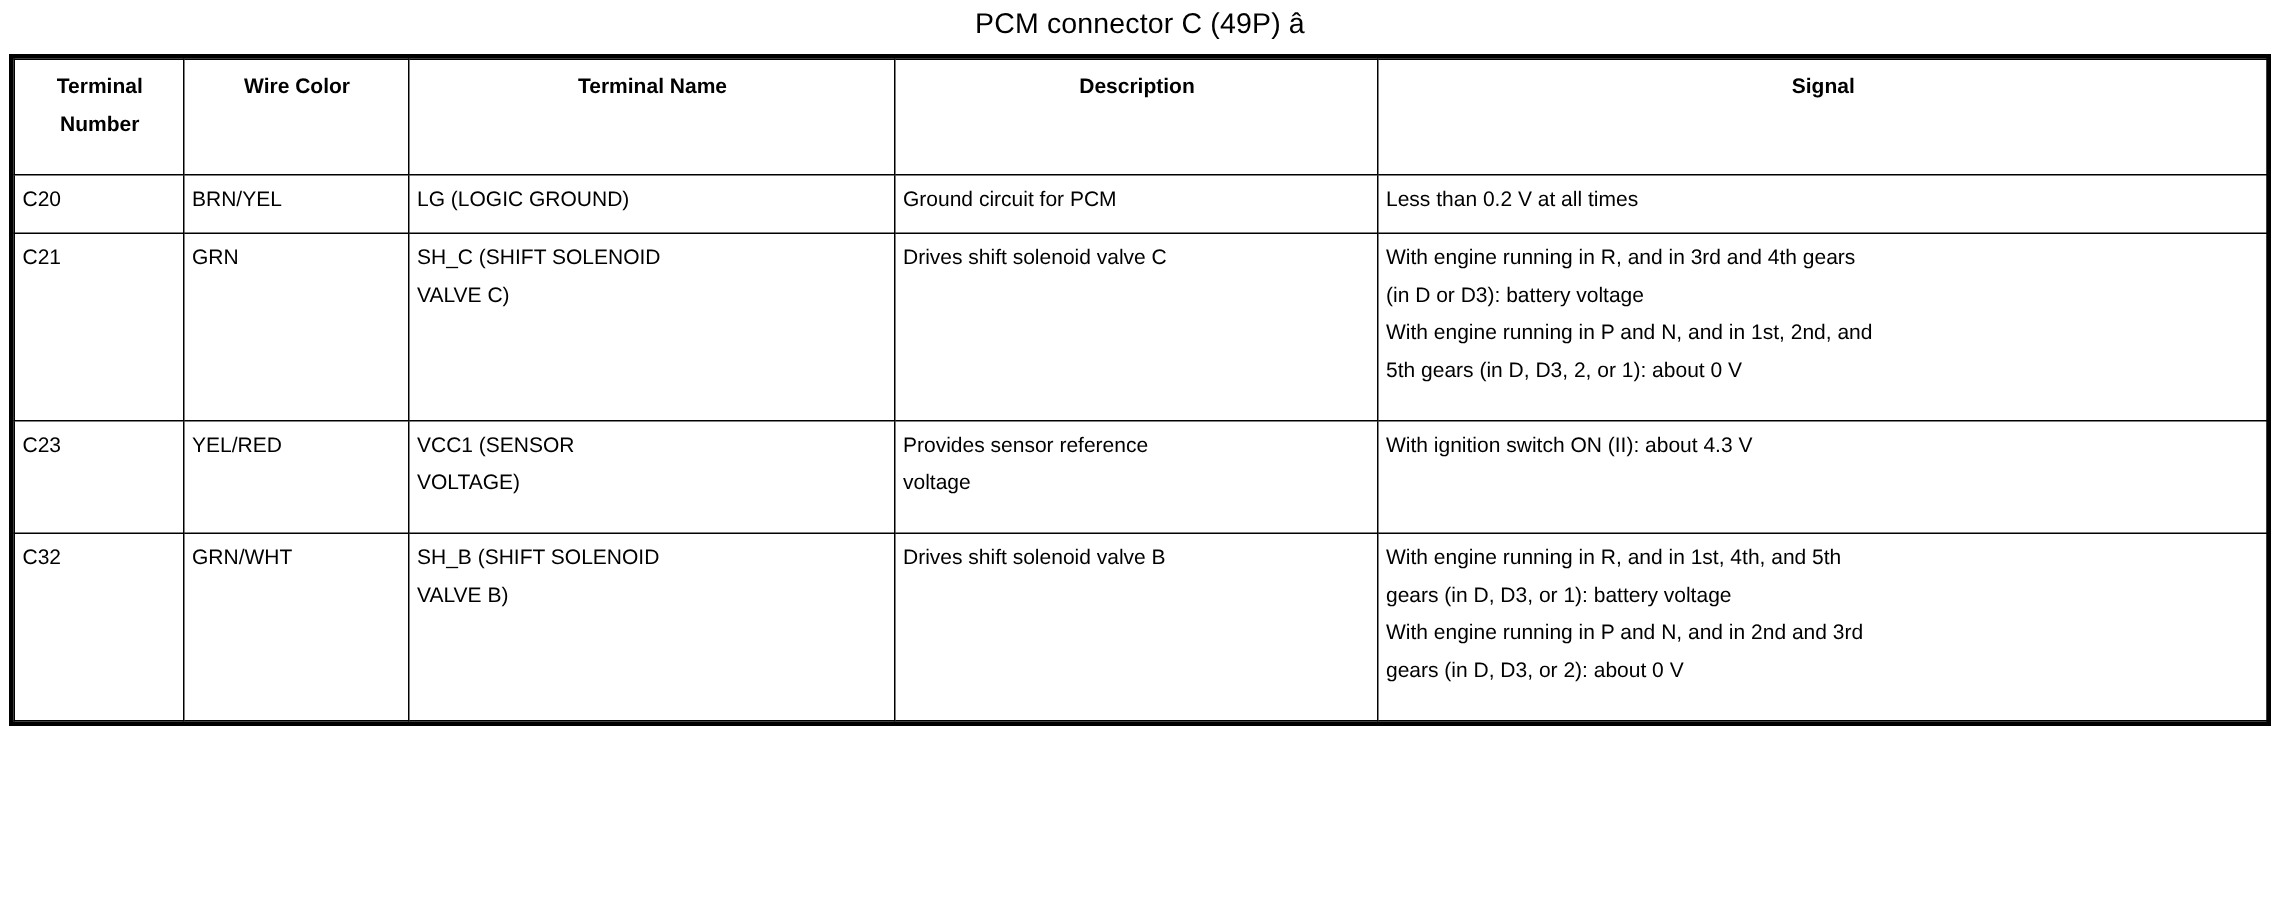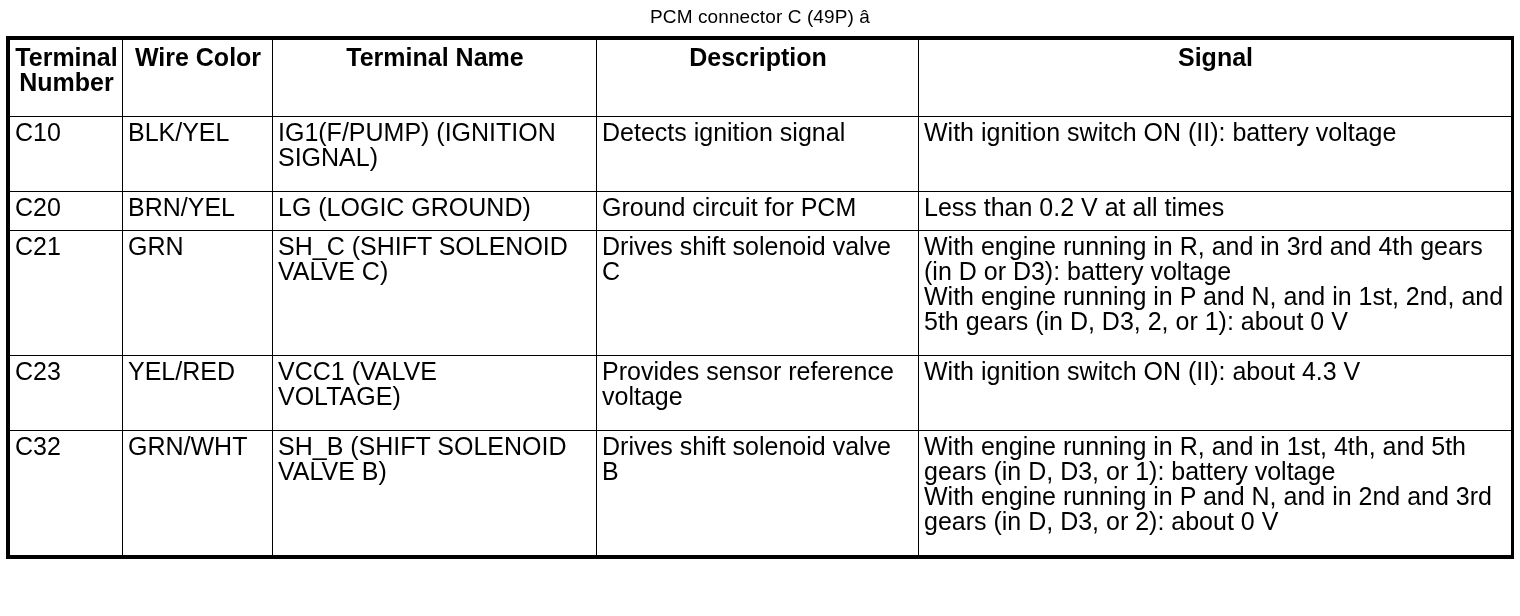--- a/index.html
+++ b/index.html
@@ -45,21 +45,21 @@
   table.pinout col.c-wire   { width: 150px; }
   table.pinout col.c-name   { width: 324px; }
   table.pinout col.c-desc   { width: 322px; }
   table.pinout col.c-signal { width: 593px; }
 
   table.pinout th,
   table.pinout td {
     border: 1.5px solid #000;
     vertical-align: top;
     padding: 3px 4px 3px 5px;
-    font-size: 25px;
+    font-size: 14px;
     line-height: 25px;
     white-space: pre-line;
     word-break: normal;
     overflow: hidden;
   }
   table.pinout thead th {
     font-weight: bold;
     text-align: center;
     height: 68px;
     vertical-align: top;
@@ -93,28 +93,20 @@
         <tr>
           <th>Terminal
 Number</th>
           <th>Wire Color</th>
           <th>Terminal Name</th>
           <th>Description</th>
           <th>Signal</th>
         </tr>
       </thead>
       <tbody id="pinout-body">
-          <tr class="r-med">
-            <td>C10</td>
-            <td>BLK/YEL</td>
-            <td>IG1(F/PUMP) (IGNITION
-SIGNAL)</td>
-            <td>Detects ignition signal</td>
-            <td>With ignition switch ON (II): battery voltage</td>
-          </tr>
           <tr class="r-short">
             <td>C20</td>
             <td>BRN/YEL</td>
             <td>LG (LOGIC GROUND)</td>
             <td>Ground circuit for PCM</td>
             <td>Less than 0.2 V at all times</td>
           </tr>
           <tr class="r-tall">
             <td>C21</td>
             <td>GRN</td>
@@ -122,21 +114,21 @@
 VALVE C)</td>
             <td>Drives shift solenoid valve C</td>
             <td>With engine running in R, and in 3rd and 4th gears
 (in D or D3): battery voltage
 With engine running in P and N, and in 1st, 2nd, and
 5th gears (in D, D3, 2, or 1): about 0 V</td>
           </tr>
           <tr class="r-med">
             <td>C23</td>
             <td>YEL/RED</td>
-            <td>VCC1 (VALVE
+            <td>VCC1 (SENSOR
 VOLTAGE)</td>
             <td>Provides sensor reference
 voltage</td>
             <td>With ignition switch ON (II): about 4.3 V</td>
           </tr>
           <tr class="r-tall">
             <td>C32</td>
             <td>GRN/WHT</td>
             <td>SH_B (SHIFT SOLENOID
 VALVE B)</td>

